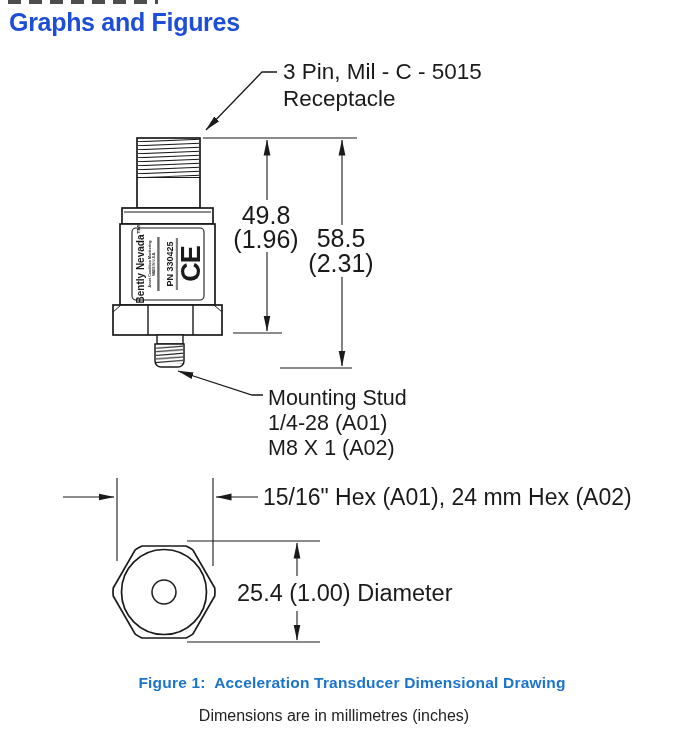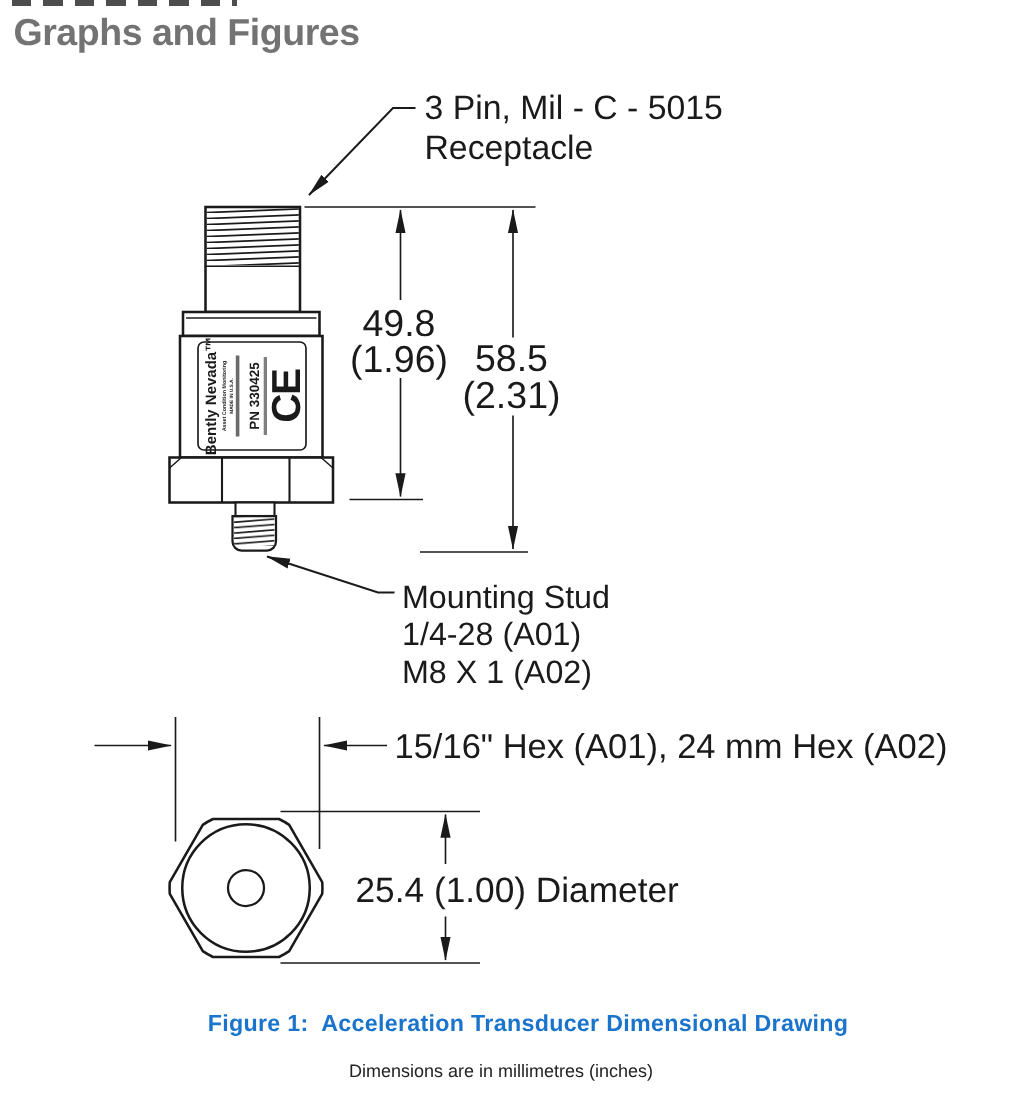--- a/index.html
+++ b/index.html
@@ -17,30 +17,30 @@
     position:absolute;left:9px;top:8px;
     font-size:25px;font-weight:bold;letter-spacing:-0.3px;
   }
   .drawing-svg{position:absolute;left:0;top:0;}
   .figure-caption{
     position:absolute;left:12px;top:674px;width:680px;text-align:center;
     font-size:15.5px;font-weight:bold;letter-spacing:0.2px;
   }
   .dimension-note{
     position:absolute;left:0;top:707px;width:668px;text-align:center;
-    font-size:12px;color:#222;
+    font-size:16px;color:#222;
   }
   text{fill:#1a1a1a;}
 </style>
 </head>
 <body>
 
 <div class="top-artifact"></div>
 
-<h1 class="page-heading" style="color:#737373;margin:0;text-align:right;">Graphs and Figures</h1>
+<h1 class="page-heading" style="color:#1d4ed8;margin:0;text-align:right;">Graphs and Figures</h1>
 
 <svg class="drawing-svg" width="680" height="744" viewBox="0 0 680 744" xmlns="http://www.w3.org/2000/svg">
   <defs>
     <marker id="arw" viewBox="0 0 16 8" refX="15.5" refY="4" markerWidth="16" markerHeight="8" markerUnits="userSpaceOnUse" orient="auto">
       <path d="M16,4 L0,0.6 L0,7.4 Z" fill="#1a1a1a"></path>
     </marker>
     <pattern id="pThr" x="137" y="138" width="63" height="4" patternUnits="userSpaceOnUse">
       <path d="M0,3.8 L63,1.2" stroke="#1a1a1a" stroke-width="1.1" fill="none"></path>
     </pattern>
     <pattern id="pStud" x="155" y="345" width="29" height="3.6" patternUnits="userSpaceOnUse">

